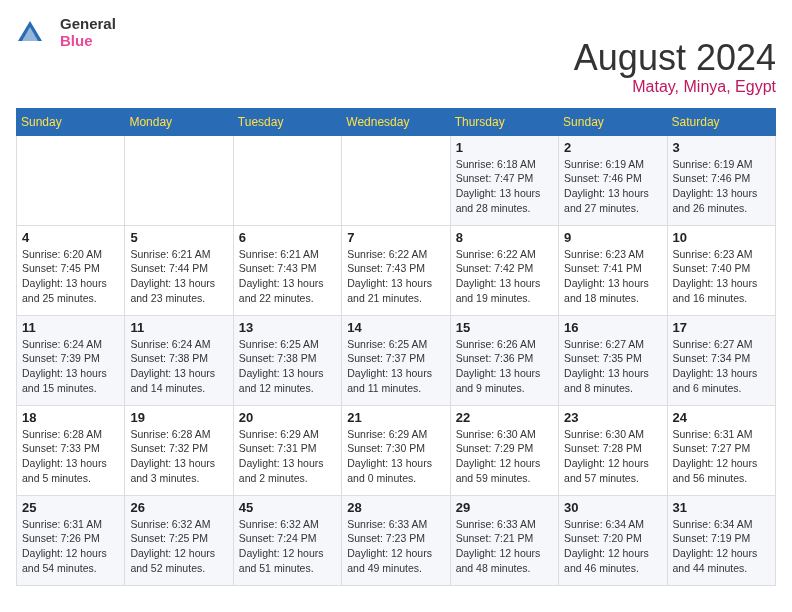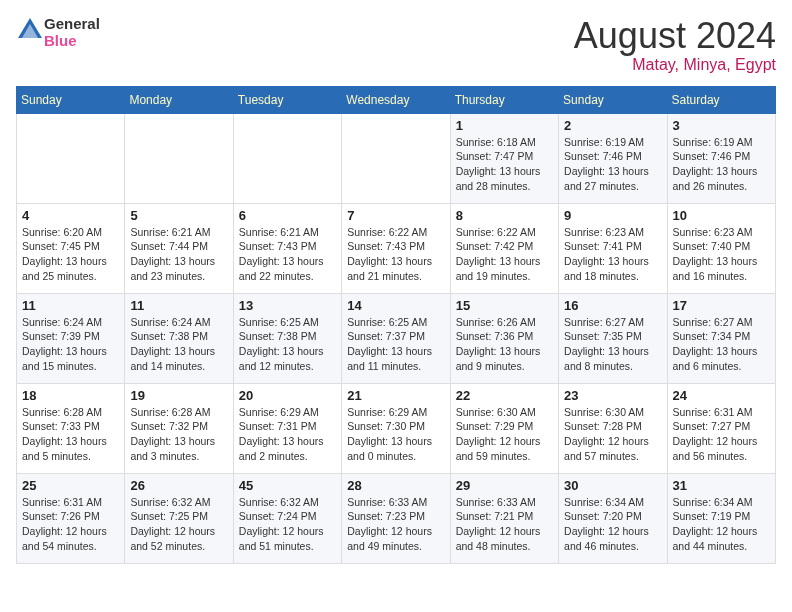--- a/index.html
+++ b/index.html
@@ -11,21 +11,22 @@
       padding: 16px;
     }
     .header {
       display: flex;
       justify-content: space-between;
       align-items: flex-start;
       margin-bottom: 12px;
     }
     .logo {
       display: flex;
-      gap: 0;
+      align-items: center;
+      gap: 16px;
     }
     .logo-text {
       display: flex;
       flex-direction: column;
       line-height: 1.1;
     }
     .logo-general {
       font-size: 15px;
       font-weight: bold;
       color: #333;
@@ -34,39 +35,40 @@
       font-size: 15px;
       font-weight: bold;
       color: #ec4899;
     }
     .logo-icon {
       width: 28px;
       height: 28px;
     }
     .title-block {
       text-align: right;
+      margin-top: 22px;
     }
     .month-year {
       font-size: 36px;
       font-weight: normal;
       color: #333;
       line-height: 1.1;
     }
     .location {
       font-size: 16px;
       color: #be185d;
     }
     .calendar {
       width: 100%;
       border-collapse: collapse;
       font-size: 11px;
     }
     .calendar th {
       background: #2a6bb5;
-      color: #fef9c3;
+      color: #fde047;
       padding: 6px 4px;
       text-align: left;
       font-size: 12px;
       font-weight: normal;
       border: 1px solid #2a6bb5;
     }
     .calendar td {
       border: 1px solid #ddd;
       vertical-align: top;
       padding: 4px 5px;

